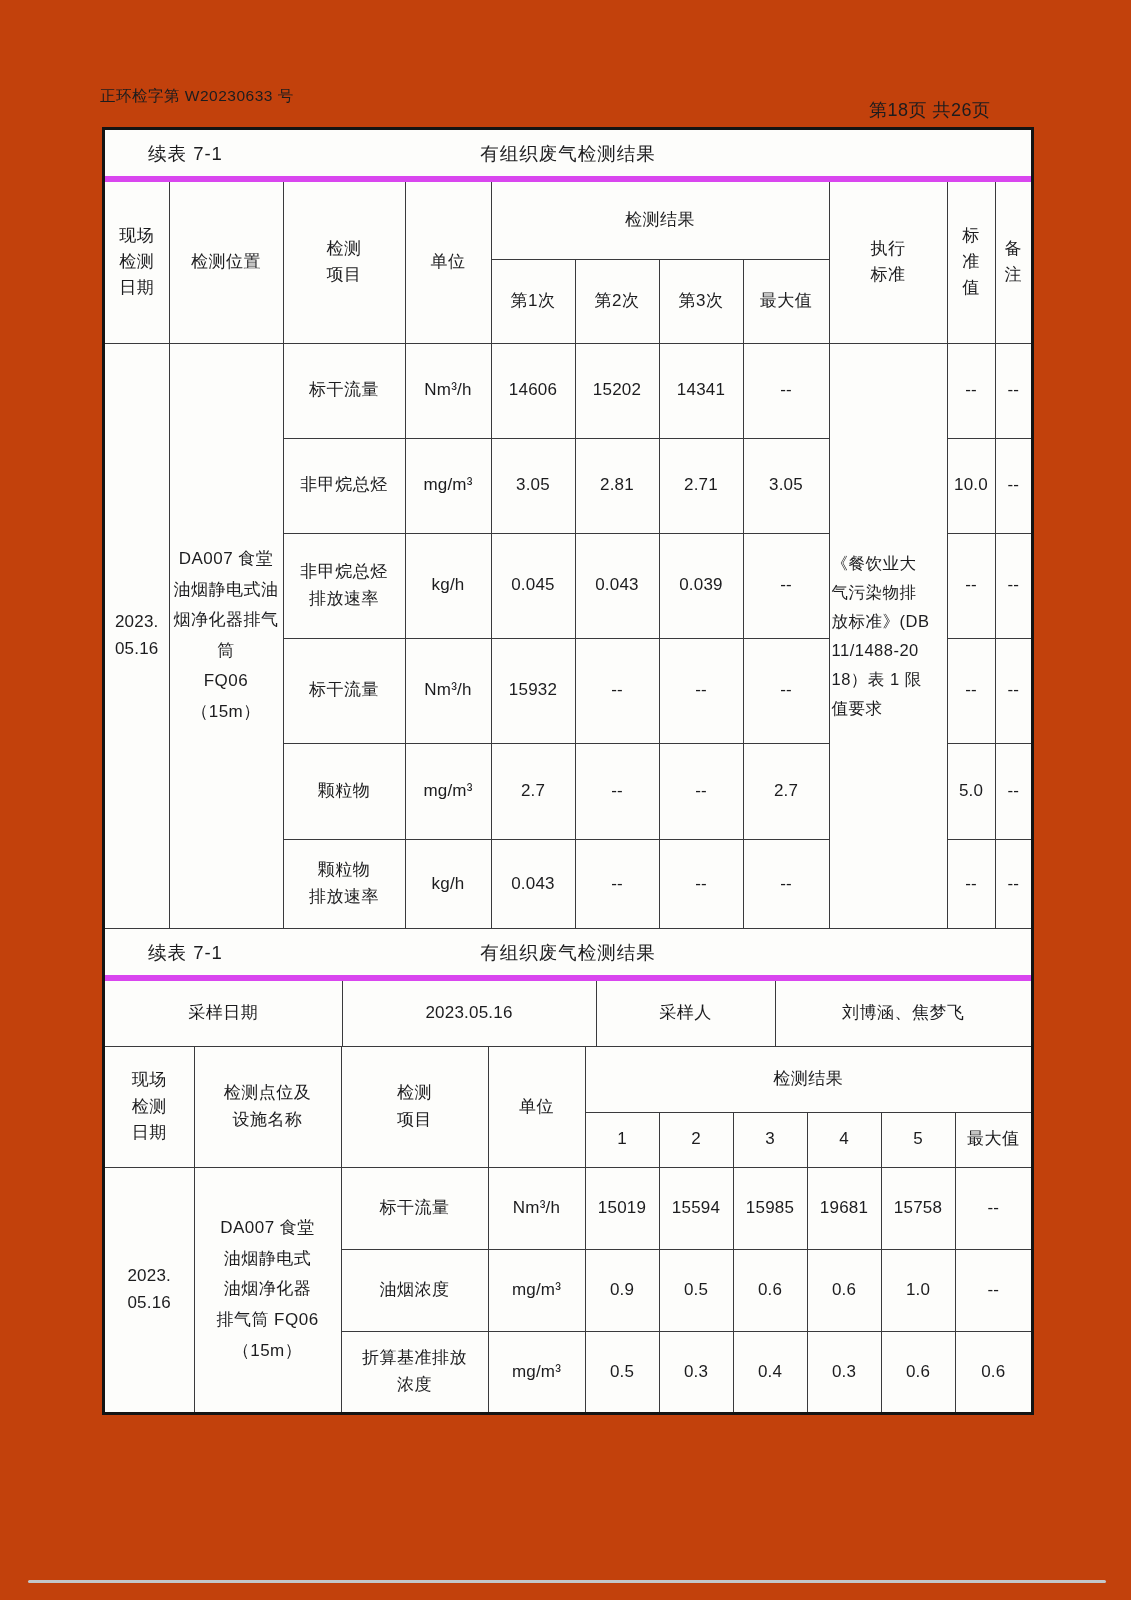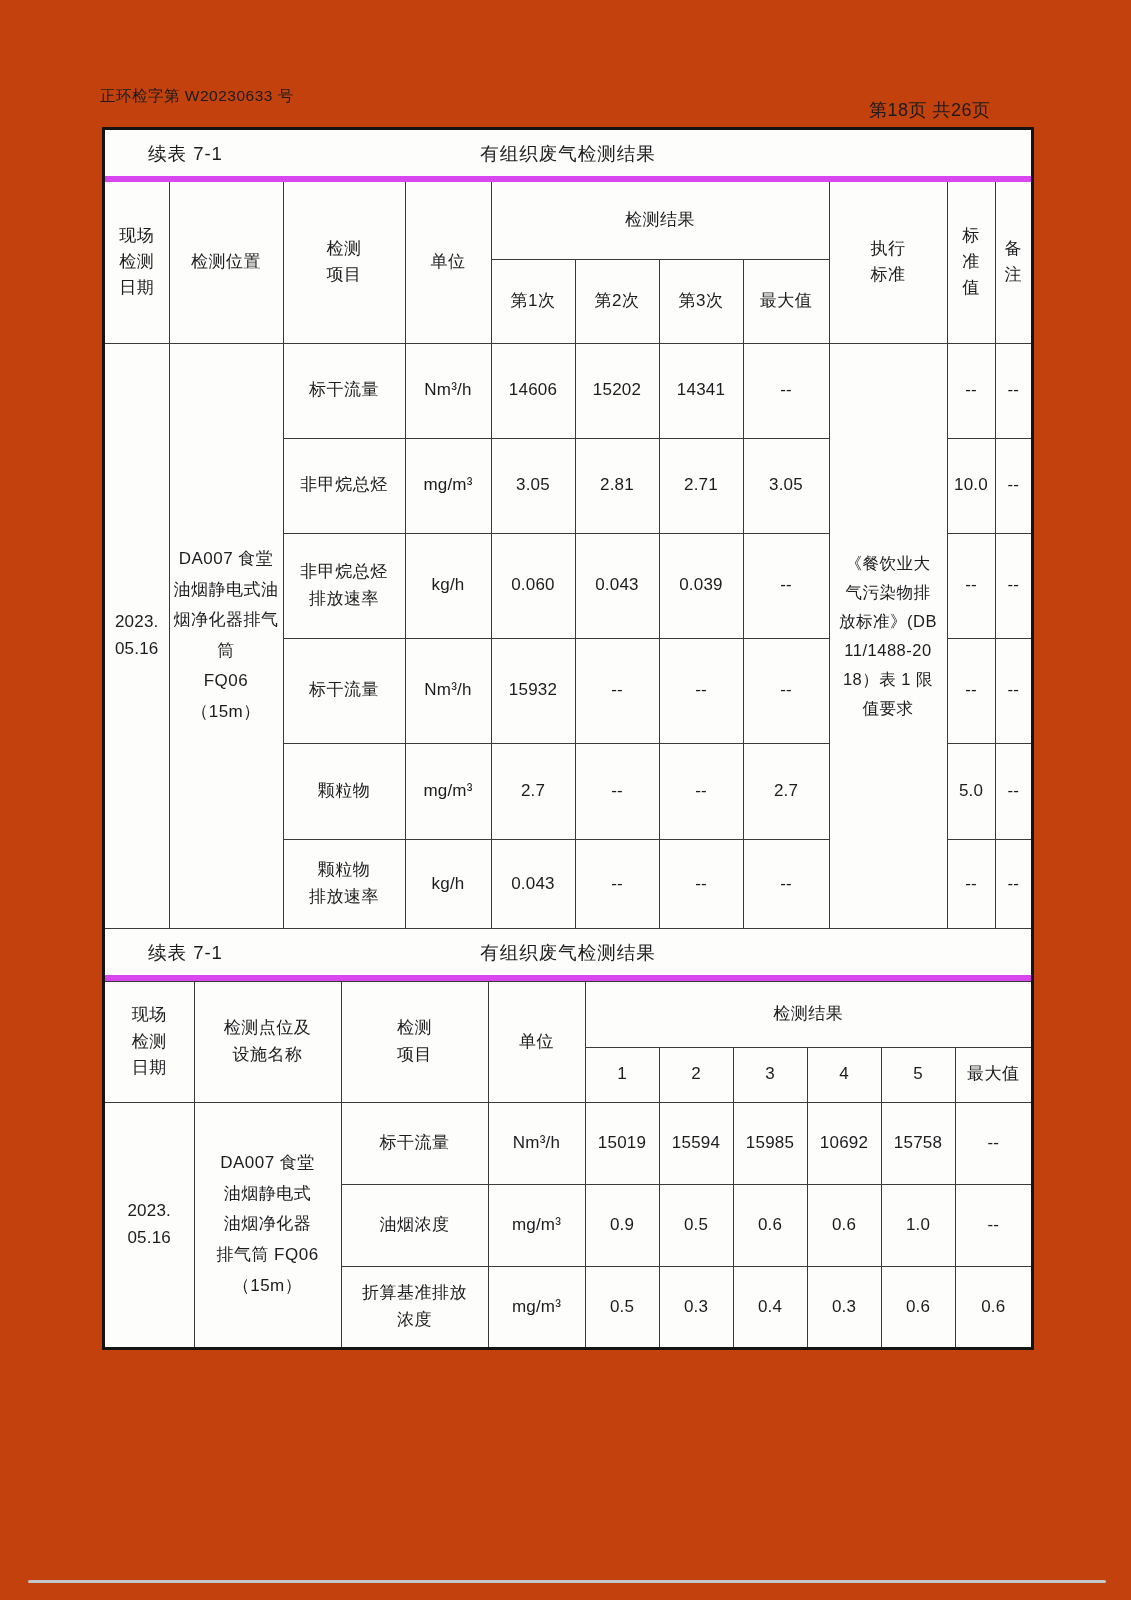--- a/index.html
+++ b/index.html
@@ -43,21 +43,21 @@
   }
   td,th{
     border:1px solid #3a3a3c;
     text-align:center;vertical-align:middle;
     font-size:17px;font-weight:400;
     letter-spacing:.5px;
     white-space:pre-line;
     padding:0 2px;
     line-height:1.55;
   }
-  .std-cell{font-size:16.5px;text-align:center;line-height:1.75;}
+  .std-cell{font-size:16.5px;text-align:left;line-height:1.75;}
   .loc-cell{line-height:1.8;}
   .num{letter-spacing:.2px;}
   .edge-shadow{
     position:absolute;left:28px;top:1580px;width:1078px;height:3px;
     background:#c3c7c9;border-radius:2px;
   }
 </style>
 </head>
 <body>
 
@@ -140,21 +140,21 @@
           <td class="num">2.81</td>
           <td class="num">2.71</td>
           <td class="num">3.05</td>
           <td class="num">10.0</td>
           <td class="num">--</td>
         </tr>
         <tr style="height:105px">
           <td>非甲烷总烃
 排放速率</td>
           <td class="num">kg/h</td>
-          <td class="num">0.060</td>
+          <td class="num">0.045</td>
           <td class="num">0.043</td>
           <td class="num">0.039</td>
           <td class="num">--</td>
           <td class="num">--</td>
           <td class="num">--</td>
         </tr>
         <tr style="height:105px">
           <td>标干流量</td>
           <td class="num">Nm³/h</td>
           <td class="num">15932</td>
@@ -196,20 +196,26 @@
 
     <div class="tsec">
       <table>
         <colgroup>
           <col style="width:237px">
             <col style="width:254px">
             <col style="width:179px">
             <col style="width:256px">
         </colgroup>
         <tbody>
+        <tr style="height:65px">
+          <td>采样日期</td>
+          <td class="num">2023.05.16</td>
+          <td>采样人</td>
+          <td>刘博涵、焦梦飞</td>
+        </tr>
       </tbody>
         </table>
     </div>
 
     <div class="tsec">
       <table>
         <colgroup>
           <col style="width:89px">
             <col style="width:147px">
             <col style="width:147px">
@@ -247,21 +253,21 @@
           <td rowspan="3" class="loc-cell">DA007 食堂
 油烟静电式
 油烟净化器
 排气筒 FQ06
 （15m）</td>
           <td>标干流量</td>
           <td class="num">Nm³/h</td>
           <td class="num">15019</td>
           <td class="num">15594</td>
           <td class="num">15985</td>
-          <td class="num">10692</td>
+          <td class="num">19681</td>
           <td class="num">15758</td>
           <td class="num">--</td>
         </tr>
         <tr style="height:82px">
           <td>油烟浓度</td>
           <td class="num">mg/m³</td>
           <td class="num">0.9</td>
           <td class="num">0.5</td>
           <td class="num">0.6</td>
           <td class="num">0.6</td>

